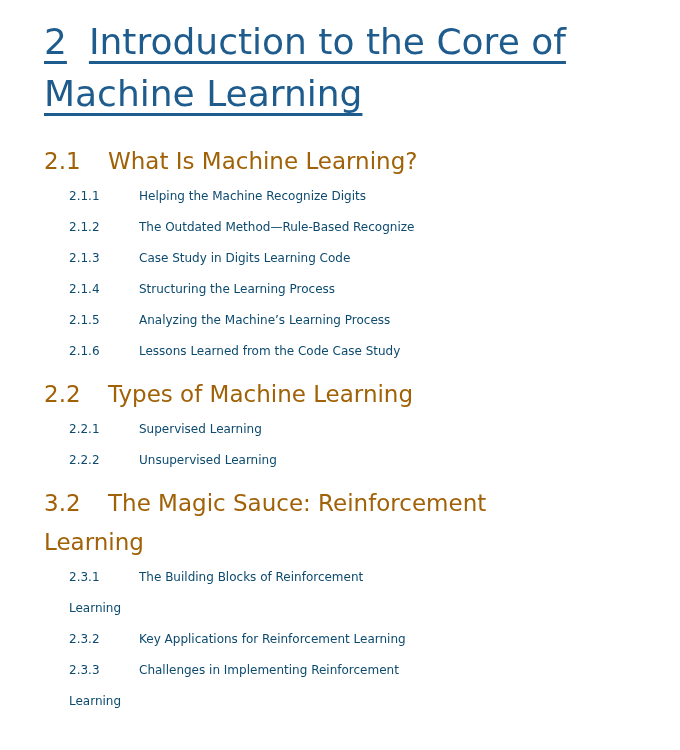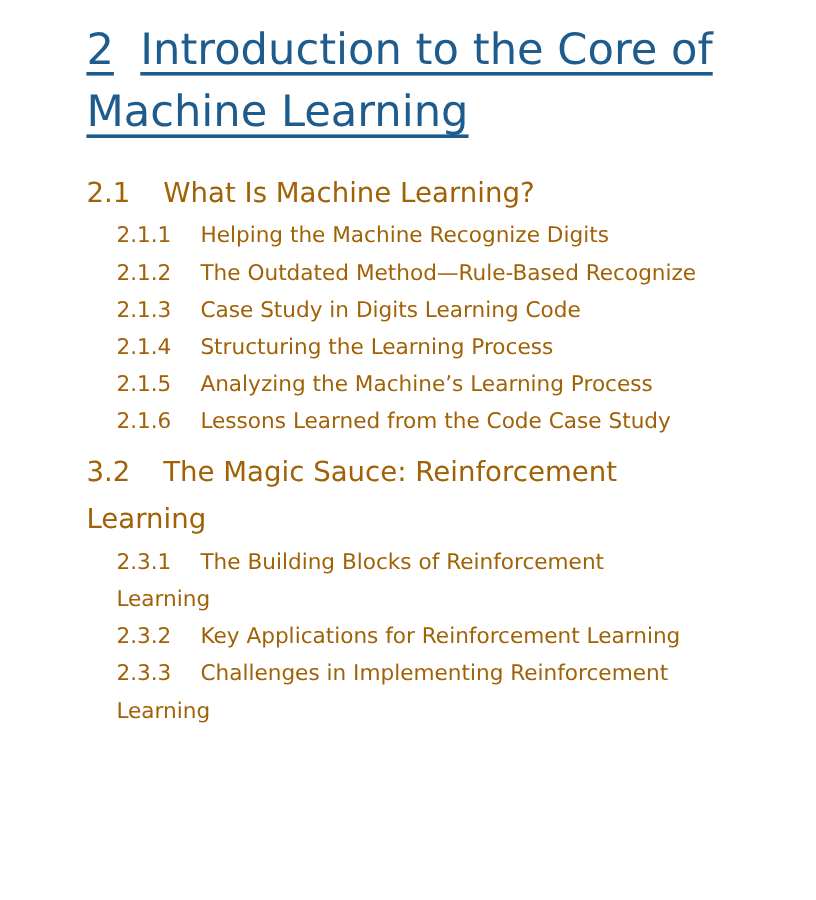--- a/index.html
+++ b/index.html
@@ -5,21 +5,21 @@
   html, body { margin: 0; padding: 0; }
   body {
     width: 680px;
     height: 750px;
     background: #ffffff;
     overflow: hidden;
     font-family: "DejaVu Sans", "Liberation Sans", sans-serif;
     color: #000000;
   }
   .page {
-    padding: 16px 72px 0 72px;
+    padding: 16px 72px 0 44px;
   }
   .chapter-title {
     margin: 0 0 22px 0;
     font-size: 36px;
     line-height: 52px;
     font-weight: 400;
     color: #1f5c8e;
     text-decoration: underline;
     text-decoration-color: #1f5c8e;
     text-decoration-thickness: 3px;
@@ -29,23 +29,23 @@
   .section-heading {
     margin: 8px 0 0 0;
     font-size: 23px;
     line-height: 39px;
     font-weight: 400;
     color: #a16207;
   }
   .section-number { display: inline-block; width: 64px; }
   .toc-item {
     margin-left: 25px;
-    font-size: 18px;
+    font-size: 12px;
     line-height: 31px;
-    color: #a16207;
+    color: #0c4a6e;
   }
   .item-number { display: inline-block; width: 70px; }
   .chapter-text, .section-text, .item-text { white-space: pre-line; }
 </style>
 </head>
 <body>
 
 <div class="page">
   <h1 class="chapter-title"><span class="chapter-number">2</span><span class="chapter-text">Introduction to the Core of
 Machine Learning</span></h1>
@@ -60,20 +60,28 @@
   <div class="toc-item"><span class="item-number">2.1.3</span><span class="item-text">Case Study in Digits Learning Code</span></div>
 
   <div class="toc-item"><span class="item-number">2.1.4</span><span class="item-text">Structuring the Learning Process</span></div>
 
   <div class="toc-item"><span class="item-number">2.1.5</span><span class="item-text">Analyzing the Machine’s Learning Process</span></div>
 
   <div class="toc-item"><span class="item-number">2.1.6</span><span class="item-text">Lessons Learned from the Code Case Study</span></div>
 </div>
   </section>
 
+  <section class="toc-section">
+    <h2 class="section-heading"><span class="section-number">2.2</span><span class="section-text">Types of Machine Learning</span></h2>
+    <div class="subsection-list">
+  <div class="toc-item"><span class="item-number">2.2.1</span><span class="item-text">Supervised Learning</span></div>
+
+  <div class="toc-item"><span class="item-number">2.2.2</span><span class="item-text">Unsupervised Learning</span></div>
+</div>
+  </section>
 
   <section class="toc-section">
     <h2 class="section-heading"><span class="section-number">3.2</span><span class="section-text">The Magic Sauce: Reinforcement
 Learning</span></h2>
     <div class="subsection-list">
   <div class="toc-item"><span class="item-number">2.3.1</span><span class="item-text">The Building Blocks of Reinforcement
 Learning</span></div>
 
   <div class="toc-item"><span class="item-number">2.3.2</span><span class="item-text">Key Applications for Reinforcement Learning</span></div>
 

